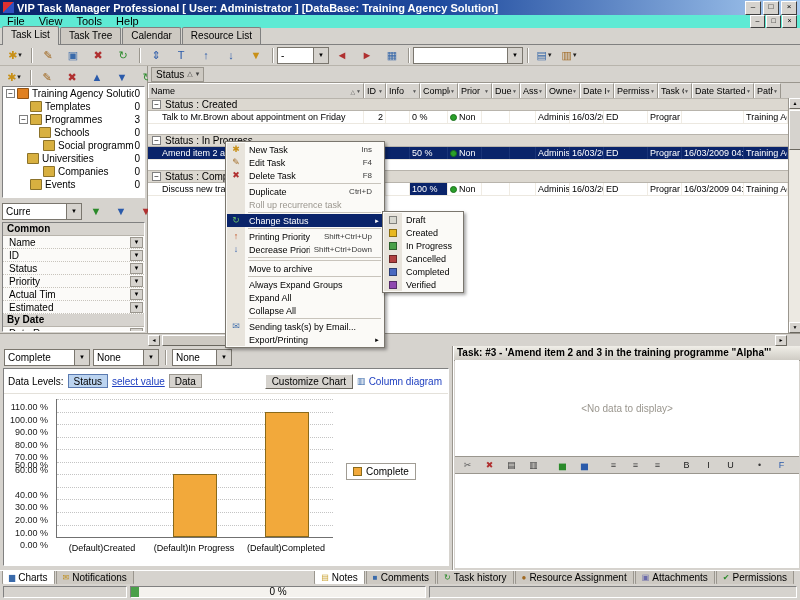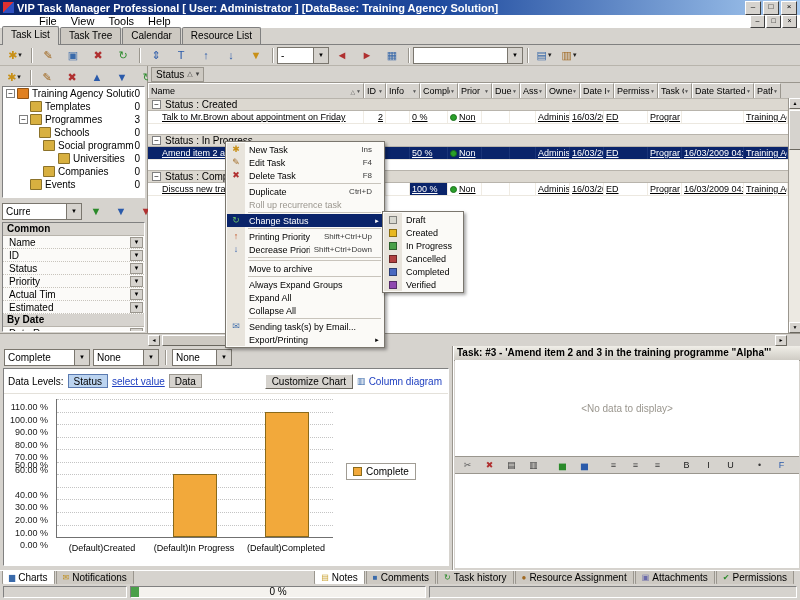--- a/index.html
+++ b/index.html
@@ -7,21 +7,21 @@
   #app{position:relative;width:800px;height:600px;background:#d6d3ce;font-family:"Liberation Sans",sans-serif;font-size:11px;color:#000;overflow:hidden;box-shadow:inset 1px 1px 0 #f5f4f0, inset -1px -1px 0 #6a675f;}
 
   
   #titlebar{position:absolute;left:0;top:0;width:100%;height:15px;background:linear-gradient(90deg,#0a246a 0%,#1e4a9e 55%,#a6caf0 100%);color:#fff;display:flex;align-items:center;padding:0 3px;box-sizing:border-box;}
   #app-icon{width:11px;height:11px;margin-right:3px;background:linear-gradient(135deg,#e03030 50%,#3050c0 50%);display:inline-block;flex:none;}
   #title-text{font-weight:bold;font-size:11px;white-space:nowrap;overflow:hidden;flex:1;}
   .win-controls{display:flex;gap:2px;flex:none;}
   .win-btn{width:14px;height:12px;background:#d6d3ce;border:1px solid;border-color:#fff #404040 #404040 #fff;font-size:8px;line-height:10px;text-align:center;color:#000;}
 
   
-  #menubar{position:absolute;left:0;top:15px;width:100%;height:13px;display:flex;align-items:center;background:#ffffff;box-sizing:border-box;padding-left:32px;}
+  #menubar{position:absolute;left:0;top:15px;width:100%;height:13px;display:flex;align-items:center;background:#5eead4;box-sizing:border-box;}
   .menu-item{padding:0 7px;height:13px;line-height:13px;}
   .mdi-controls{margin-left:auto;display:flex;gap:1px;padding-right:3px;}
   .mdi-btn{width:13px;height:11px;background:#d6d3ce;border:1px solid;border-color:#fff #404040 #404040 #fff;font-size:7px;line-height:9px;text-align:center;}
 
   
   #viewtabs{position:absolute;left:0;top:28px;width:100%;height:17px;display:flex;align-items:flex-end;padding-left:2px;border-bottom:1px solid #808080;box-sizing:border-box;background:#d6d3ce;}
   .vtab{padding:1px 8px;height:14px;line-height:13px;border:1px solid #808080;border-bottom:none;background:#cdc9c2;margin-right:1px;border-radius:2px 2px 0 0;font-size:10px;}
   .vtab.active{background:#d6d3ce;height:16px;margin-bottom:-1px;}
 
   
@@ -64,21 +64,21 @@
   .chip-caret{font-size:7px;color:#404040;}
   #grid-header{height:15px;display:flex;background:#d6d3ce;border-bottom:1px solid #9a968e;overflow:hidden;}
   .gh-cell{height:15px;border-right:1px solid #9a968e;border-top:1px solid #fff;border-left:1px solid #fff;box-sizing:border-box;padding:0 2px;display:flex;align-items:center;overflow:hidden;white-space:nowrap;font-size:9px;flex:none;}
   .gh-label{flex:1;overflow:hidden;}
   .gh-sort{font-size:6px;color:#555;margin-right:1px;}
   .gh-arrow{font-size:5px;color:#555;}
   #grid-body{position:absolute;top:32px;left:0;right:12px;bottom:0;overflow:hidden;background:#fff;}
   .g-group{height:13px;line-height:12px;background:#dcd8d0;border-bottom:1px solid #b8b4ac;border-top:1px solid #b8b4ac;display:flex;align-items:center;padding-left:4px;gap:4px;font-size:10px;box-sizing:border-box;}
   .g-collapse{width:9px;height:9px;border:1px solid #808080;background:#fff;font-size:8px;line-height:7px;text-align:center;box-sizing:border-box;}
   .g-row{height:13px;display:flex;border-bottom:1px solid #ece8e0;box-sizing:border-box;}
-  .g-cell{height:12px;line-height:12px;box-sizing:border-box;border-right:1px solid #f0ece4;padding:0 2px;overflow:hidden;white-space:nowrap;font-size:9px;flex:none;text-decoration:underline;}
+  .g-cell{height:12px;line-height:12px;box-sizing:border-box;border-right:1px solid #f0ece4;padding:0 2px;overflow:hidden;white-space:nowrap;font-size:9px;flex:none;}
   .cell-name{padding-left:14px;}
   .cell-id{text-align:right;}
   .g-row.selected{background:#0a246a;color:#fff;}
   .g-row.selected .g-cell{border-right-color:#1a3478;}
   .g-spacer{height:10px;}
   .prio-dot{display:inline-block;width:7px;height:7px;border-radius:50%;background:#2aa02a;border:1px solid #1a701a;margin-right:2px;vertical-align:-1px;box-sizing:border-box;}
   .complete-full{background:#0a246a;color:#fff;}
   #grid-vscroll{position:absolute;right:0;top:32px;width:12px;bottom:0;background:#ece9e2;border-left:1px solid #9a968e;box-sizing:border-box;}
   .scroll-btn{position:absolute;width:12px;height:11px;background:#d6d3ce;border:1px solid;border-color:#fff #6a675f #6a675f #fff;font-size:5px;line-height:9px;text-align:center;box-sizing:border-box;}
   #grid-vscroll .scroll-btn{left:0;}
@@ -313,21 +313,21 @@
           <span class="tree-icon" style="background:#d8b040"></span>
           <span class="tree-label">Schools</span>
           <span class="tree-count">0</span>
         </div>
         <div class="tree-row" style="padding-left:29px">
           <span class="tree-toggle-space"></span>
           <span class="tree-icon" style="background:#d8b040"></span>
           <span class="tree-label">Social programmes</span>
           <span class="tree-count">0</span>
         </div>
-        <div class="tree-row" style="padding-left:44px">
+        <div class="tree-row" style="padding-left:13px">
           <span class="tree-toggle-space"></span>
           <span class="tree-icon" style="background:#d8b040"></span>
           <span class="tree-label">Universities</span>
           <span class="tree-count">0</span>
         </div>
         <div class="tree-row" style="padding-left:29px">
           <span class="tree-toggle-space"></span>
           <span class="tree-icon" style="background:#d8b040"></span>
           <span class="tree-label">Companies</span>
           <span class="tree-count">0</span>

